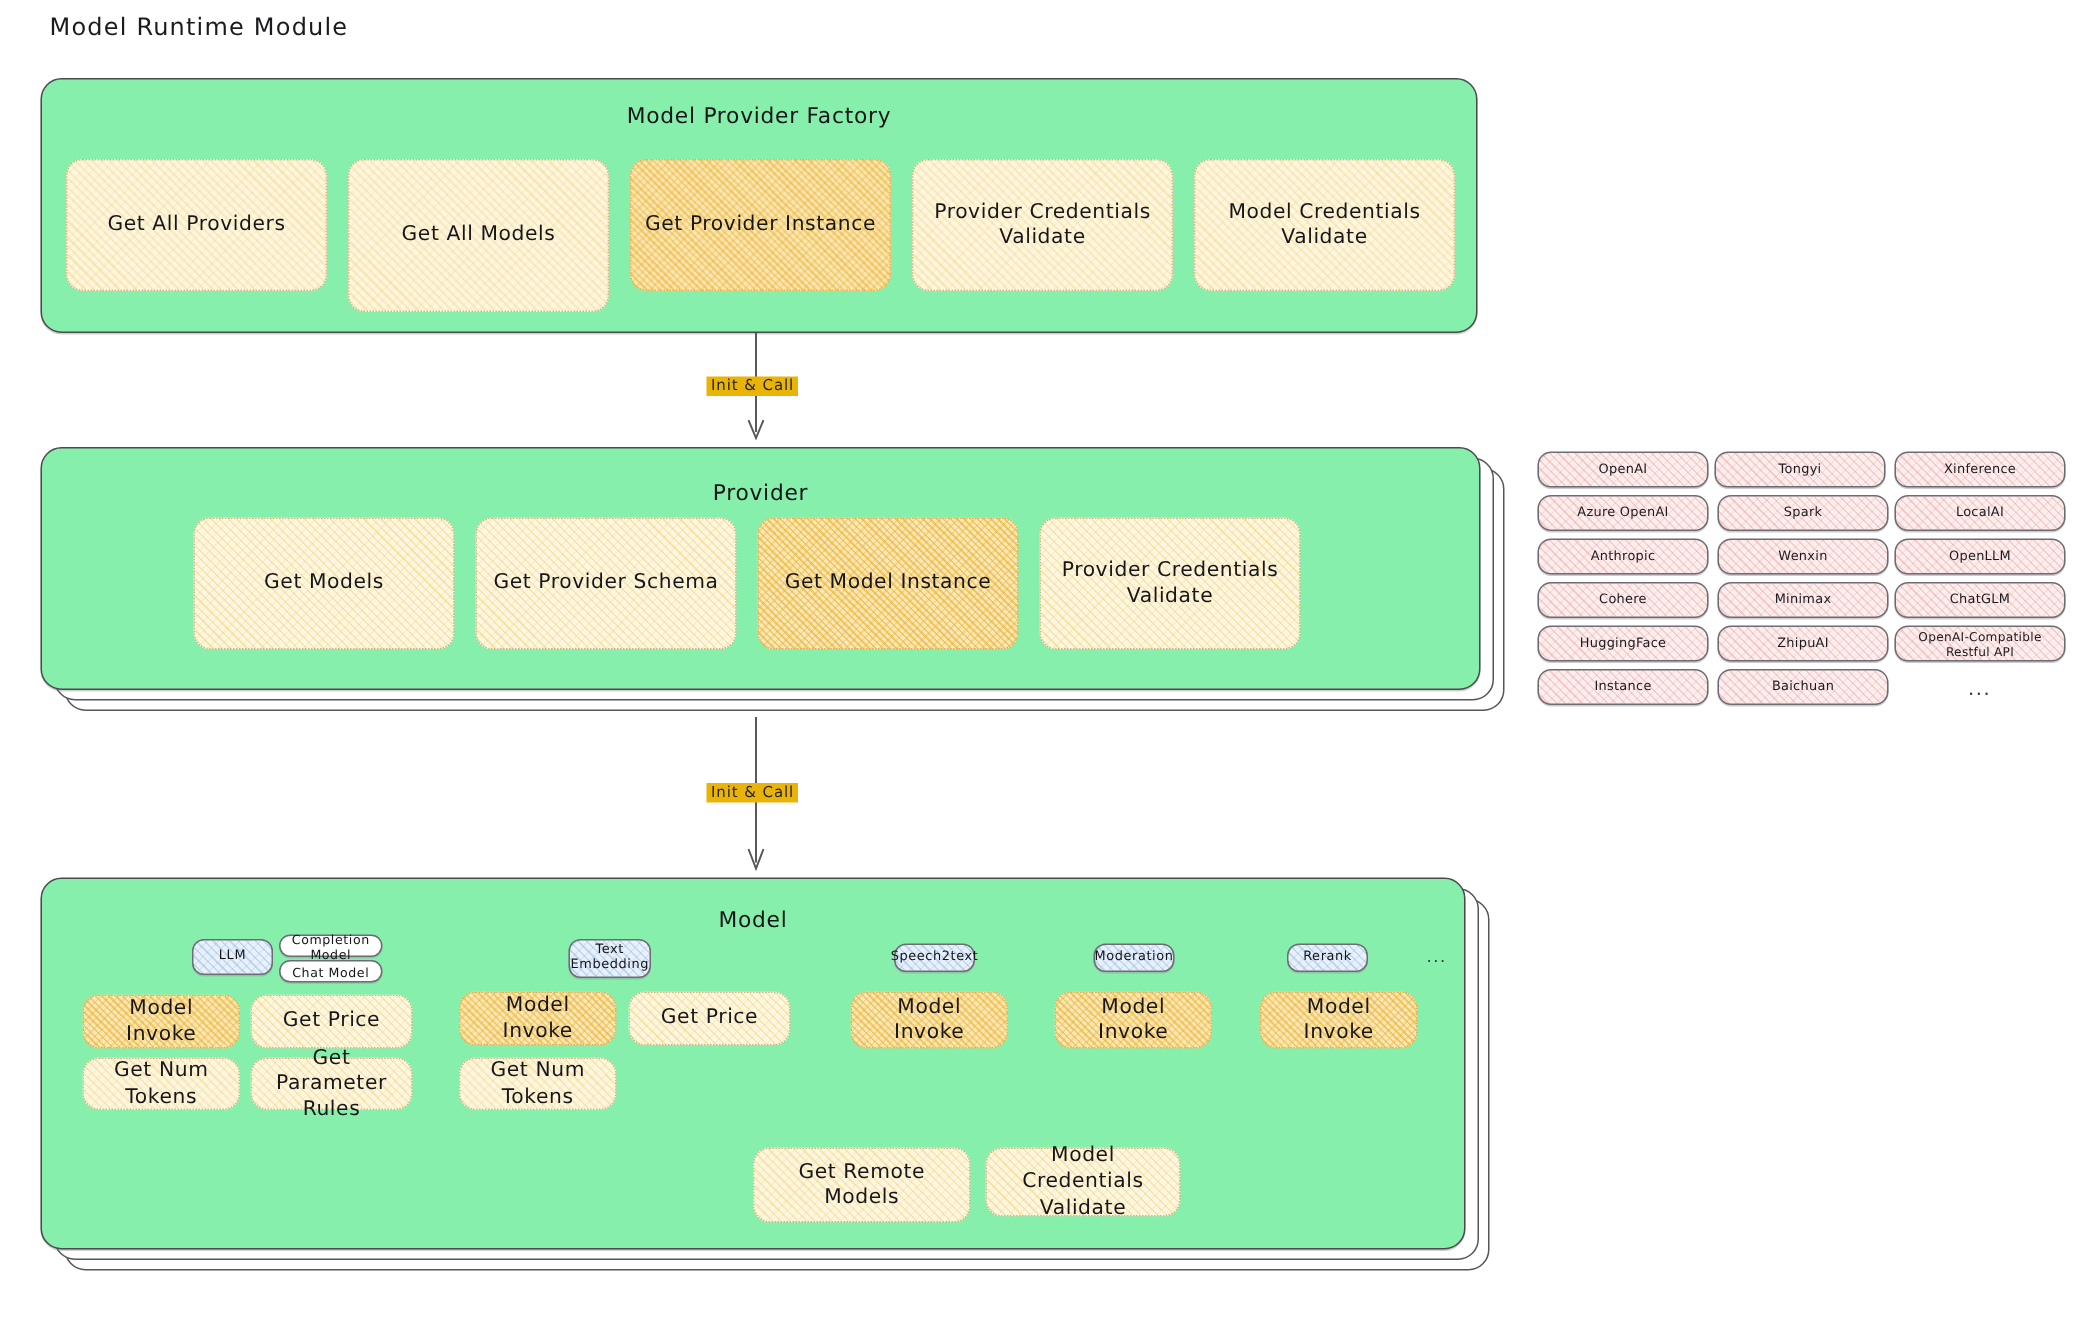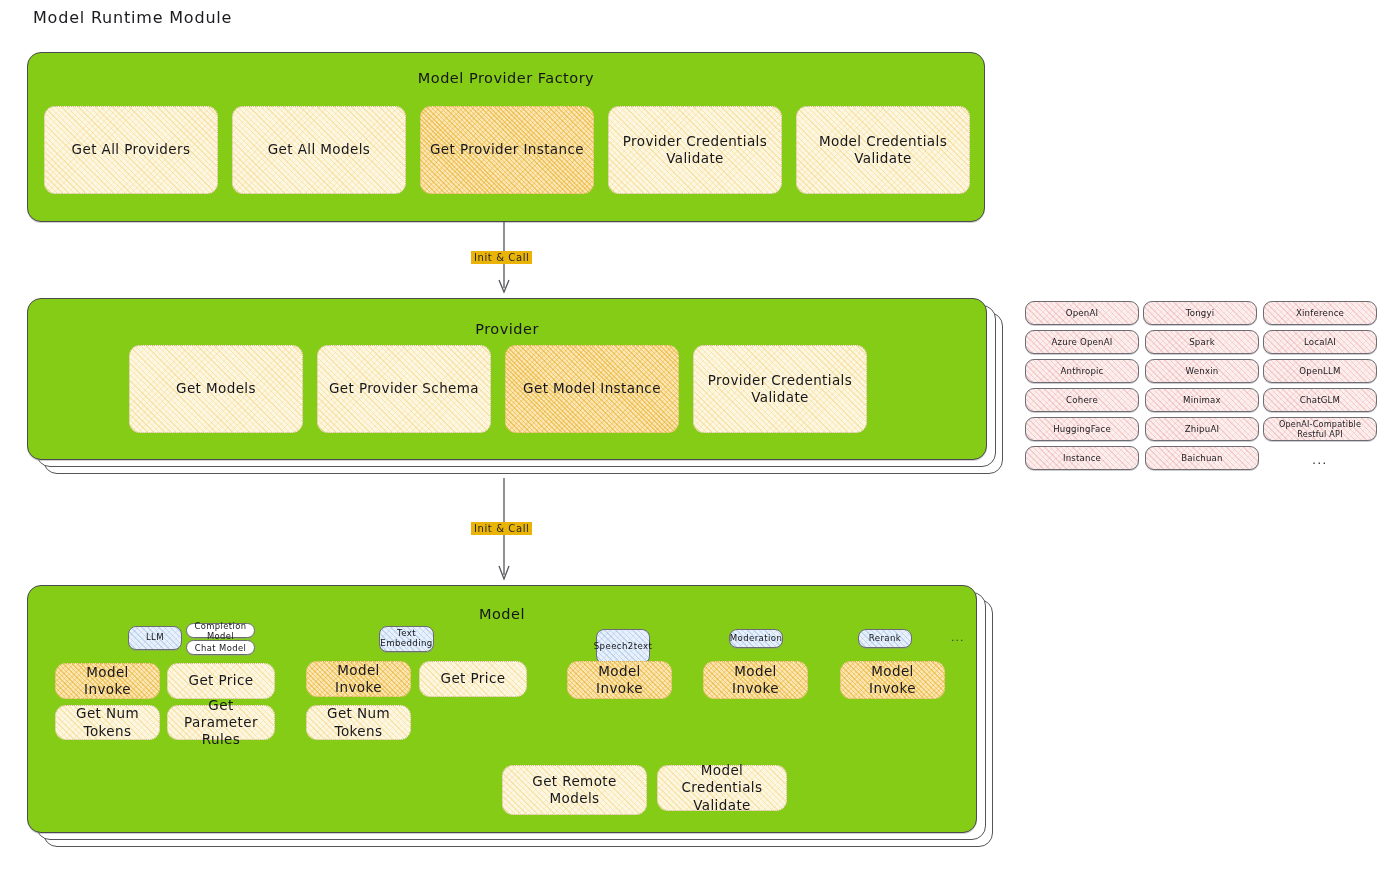--- a/index.html
+++ b/index.html
@@ -23,21 +23,21 @@
     position: absolute;
     left: 33px; top: 8px;
     font-size: 16px;
     color: #1b1b1f;
     letter-spacing: .8px;
   }
 
   
   .panel {
     position: absolute;
-    background: #84cc16;
+    background: #86efac;
     border: 1.4px solid #4a4a4f;
     border-radius: 14px;
     box-shadow: 0 1px 0 rgba(120,120,130,.35);
   }
   .panel-title {
     position: absolute;
     left: 0; right: 0;
     text-align: center;
     font-size: 14.5px;
     color: #16161a;
@@ -147,21 +147,21 @@
 
 <div id="canvas">
 
   <div id="page-title" class="hand">Model Runtime Module</div>
 
   <div class="panel" style="left:27px; top:52px; width:958px; height:170px;">
     <div class="panel-title hand" style="top:17px;">Model Provider Factory</div>
   </div>
 
   <div class="hbox hand" style="left:44px; top:106px; width:174px; height:88px;">Get All Providers</div>
-  <div class="hbox hand" style="left:232px; top:106px; width:174px; height:88px;text-align:center;">Get All Models</div>
+  <div class="hbox hand" style="left:232px; top:106px; width:174px; height:102px;text-align:center;">Get All Models</div>
   <div class="hbox hand hl" style="left:420px; top:106px; width:174px; height:88px;">Get Provider Instance</div>
   <div class="hbox hand" style="left:608px; top:106px; width:174px; height:88px;">Provider Credentials Validate</div>
   <div class="hbox hand" style="left:796px; top:106px; width:174px; height:88px;">Model Credentials Validate</div>
 
   <svg class="arrow" style="left:495px; top:222px; width:20px; height:75px;">
     <line x1="9" y1="0" x2="9" y2="66" stroke="#55555a" stroke-width="1.3"></line>
     <path d="M4 58 L9 70 L14 58" fill="none" stroke="#55555a" stroke-width="1.3"></path>
   </svg>
   <div class="arrow-label hand" style="left:471px; top:251px;">Init &amp; Call</div>
 
@@ -217,21 +217,21 @@
   <div class="hbox hand" style="left:167px; top:663px; width:108px; height:36px;">Get Price</div>
   <div class="hbox hand" style="left:55px; top:705px; width:105px; height:35px;">Get Num Tokens</div>
   <div class="hbox hand" style="left:167px; top:705px; width:108px; height:35px;">Get Parameter Rules</div>
 
   <div class="bpill hand" style="left:379px; top:626px; width:55px; height:26px;">Text Embedding</div>
 
   <div class="hbox hand hl" style="left:306px; top:661px; width:105px; height:36px;">Model Invoke</div>
   <div class="hbox hand" style="left:419px; top:661px; width:108px; height:36px;">Get Price</div>
   <div class="hbox hand" style="left:306px; top:705px; width:105px; height:35px;">Get Num Tokens</div>
 
-  <div class="bpill hand" style="left:596px; top:629px; width:54px; height:35px;">Speech2text</div>
+  <div class="bpill hand" style="left:596px; top:629px; width:54px; height:19px;">Speech2text</div>
   <div class="hbox hand hl" style="left:567px; top:661px; width:105px; height:38px;">Model Invoke</div>
 
   <div class="bpill hand" style="left:729px; top:629px; width:54px; height:19px;">Moderation</div>
   <div class="hbox hand hl" style="left:703px; top:661px; width:105px; height:38px;">Model Invoke</div>
 
   <div class="bpill hand" style="left:858px; top:629px; width:54px; height:19px;">Rerank</div>
   <div class="hbox hand hl" style="left:840px; top:661px; width:105px; height:38px;">Model Invoke</div>
 
   <div class="ellipsis hand" style="left:951px; top:631px; font-size:11px;">...</div>
 

